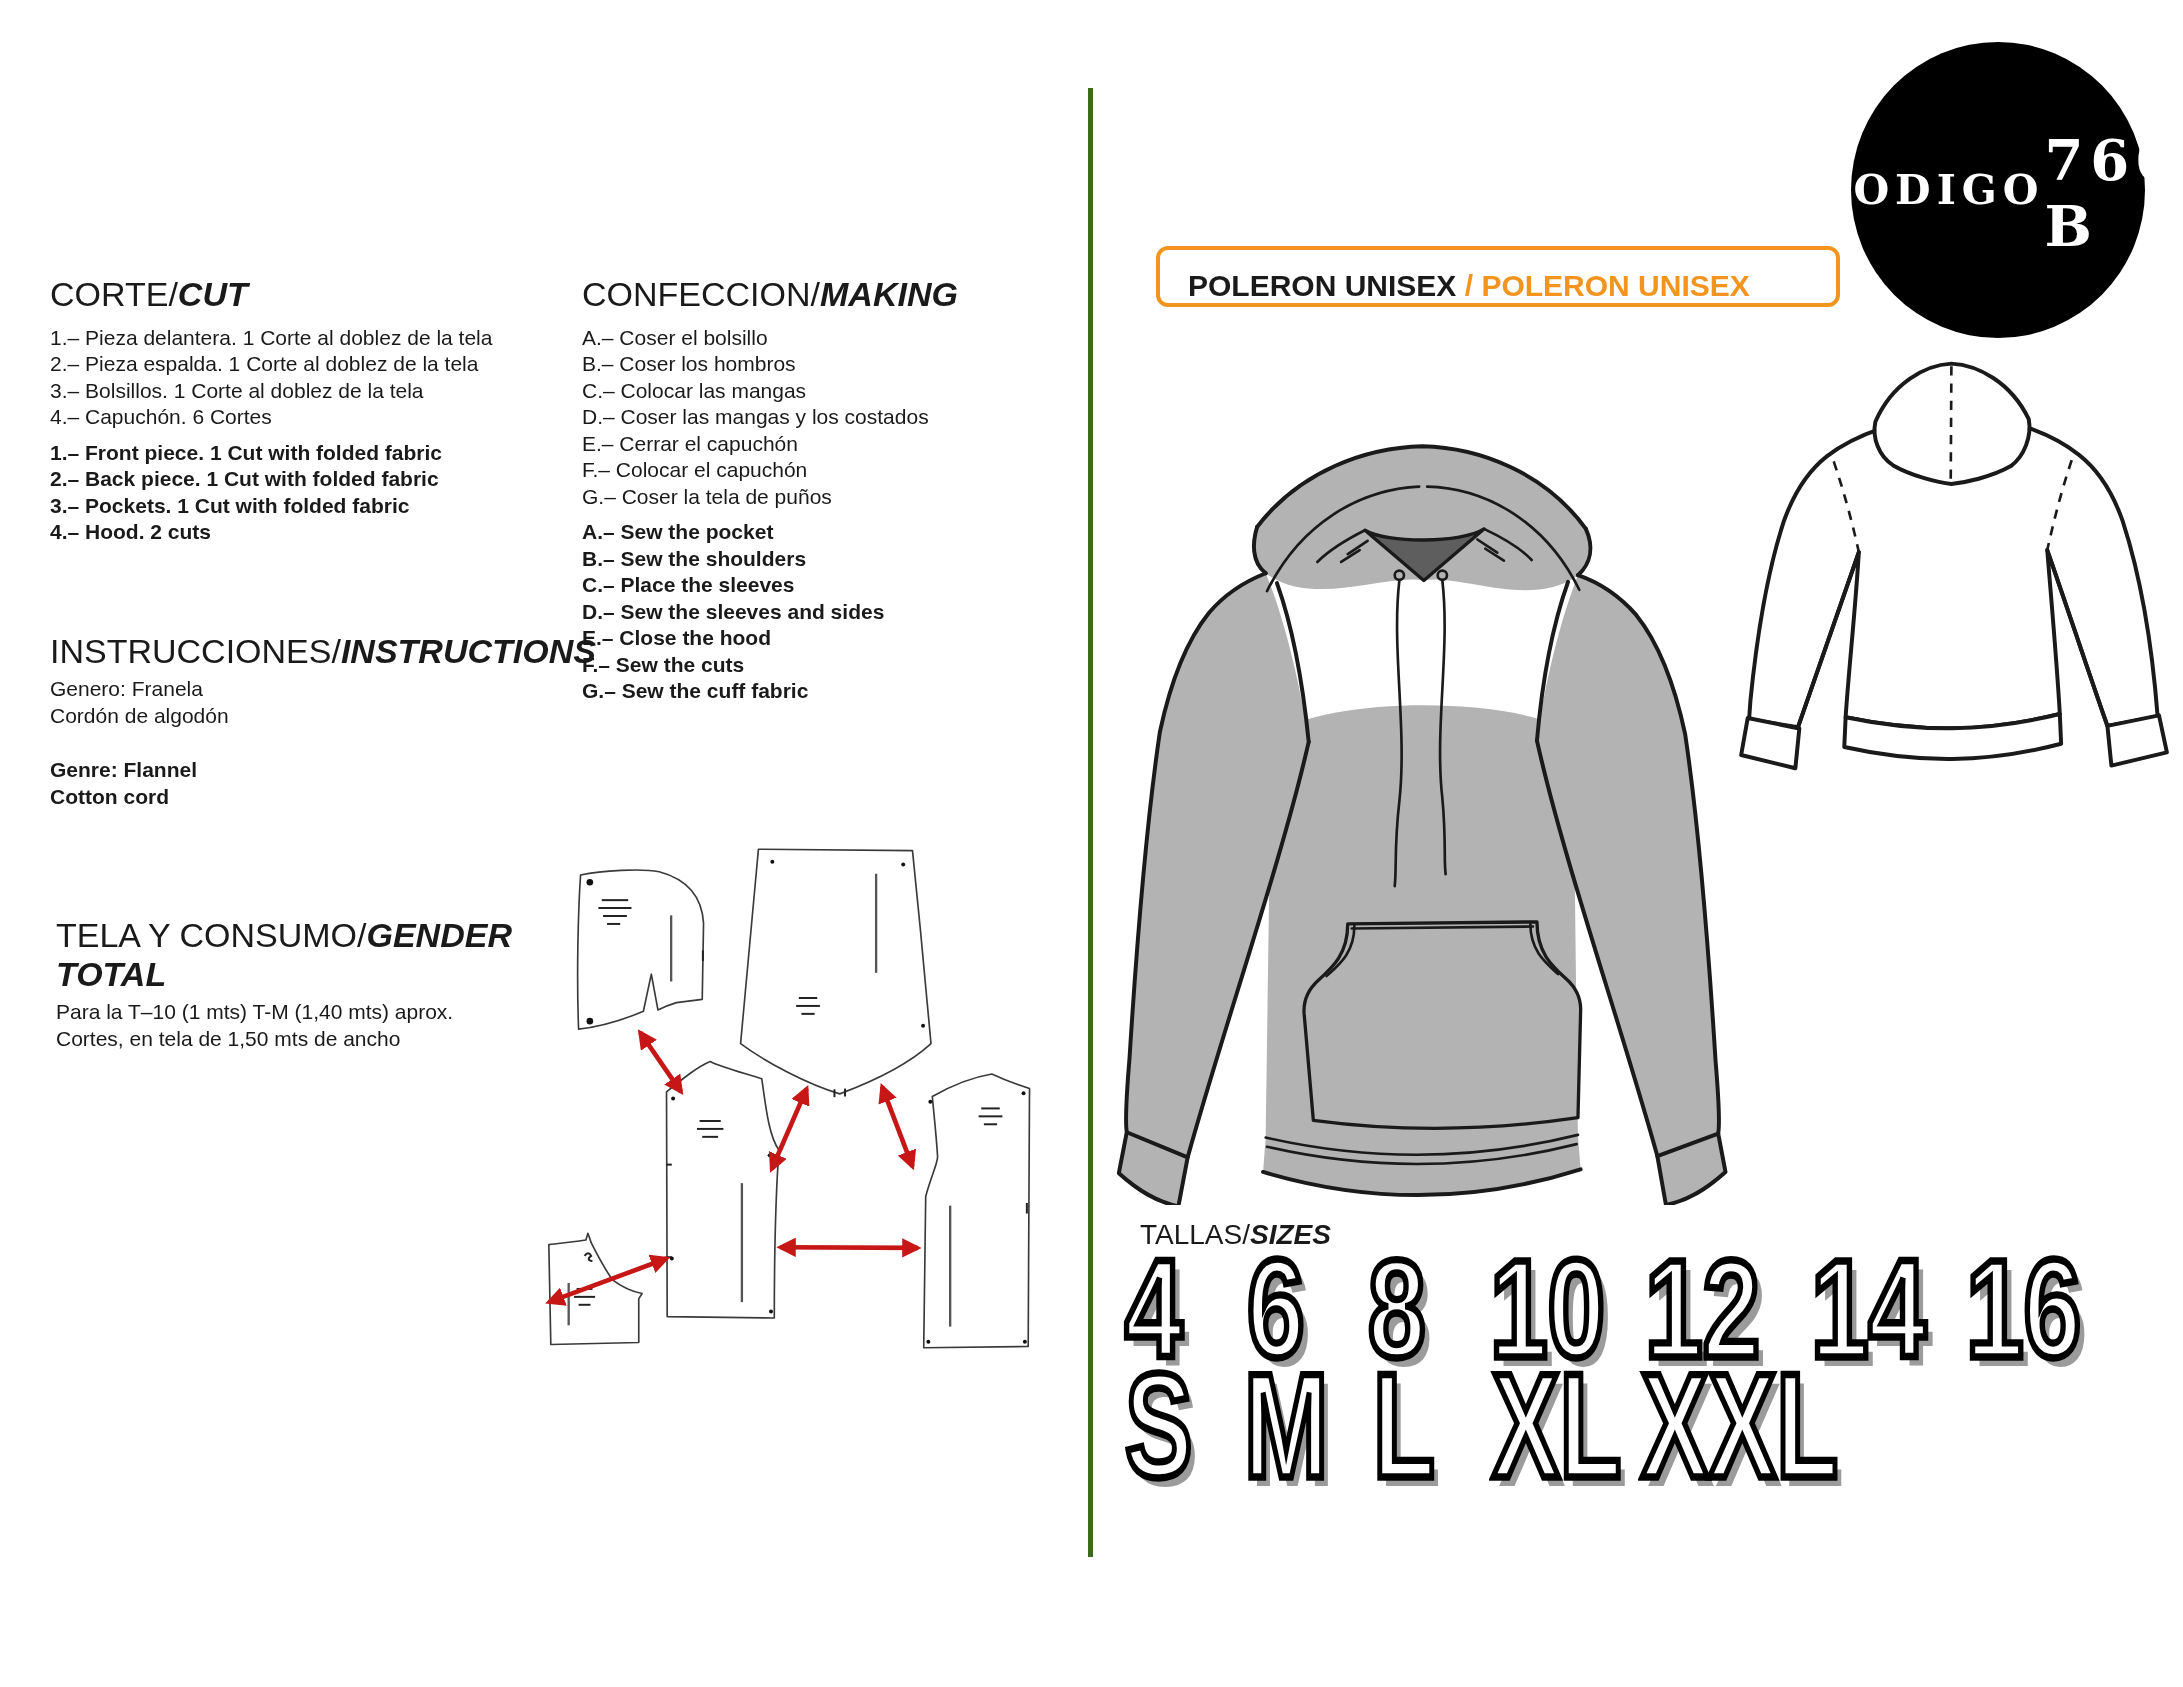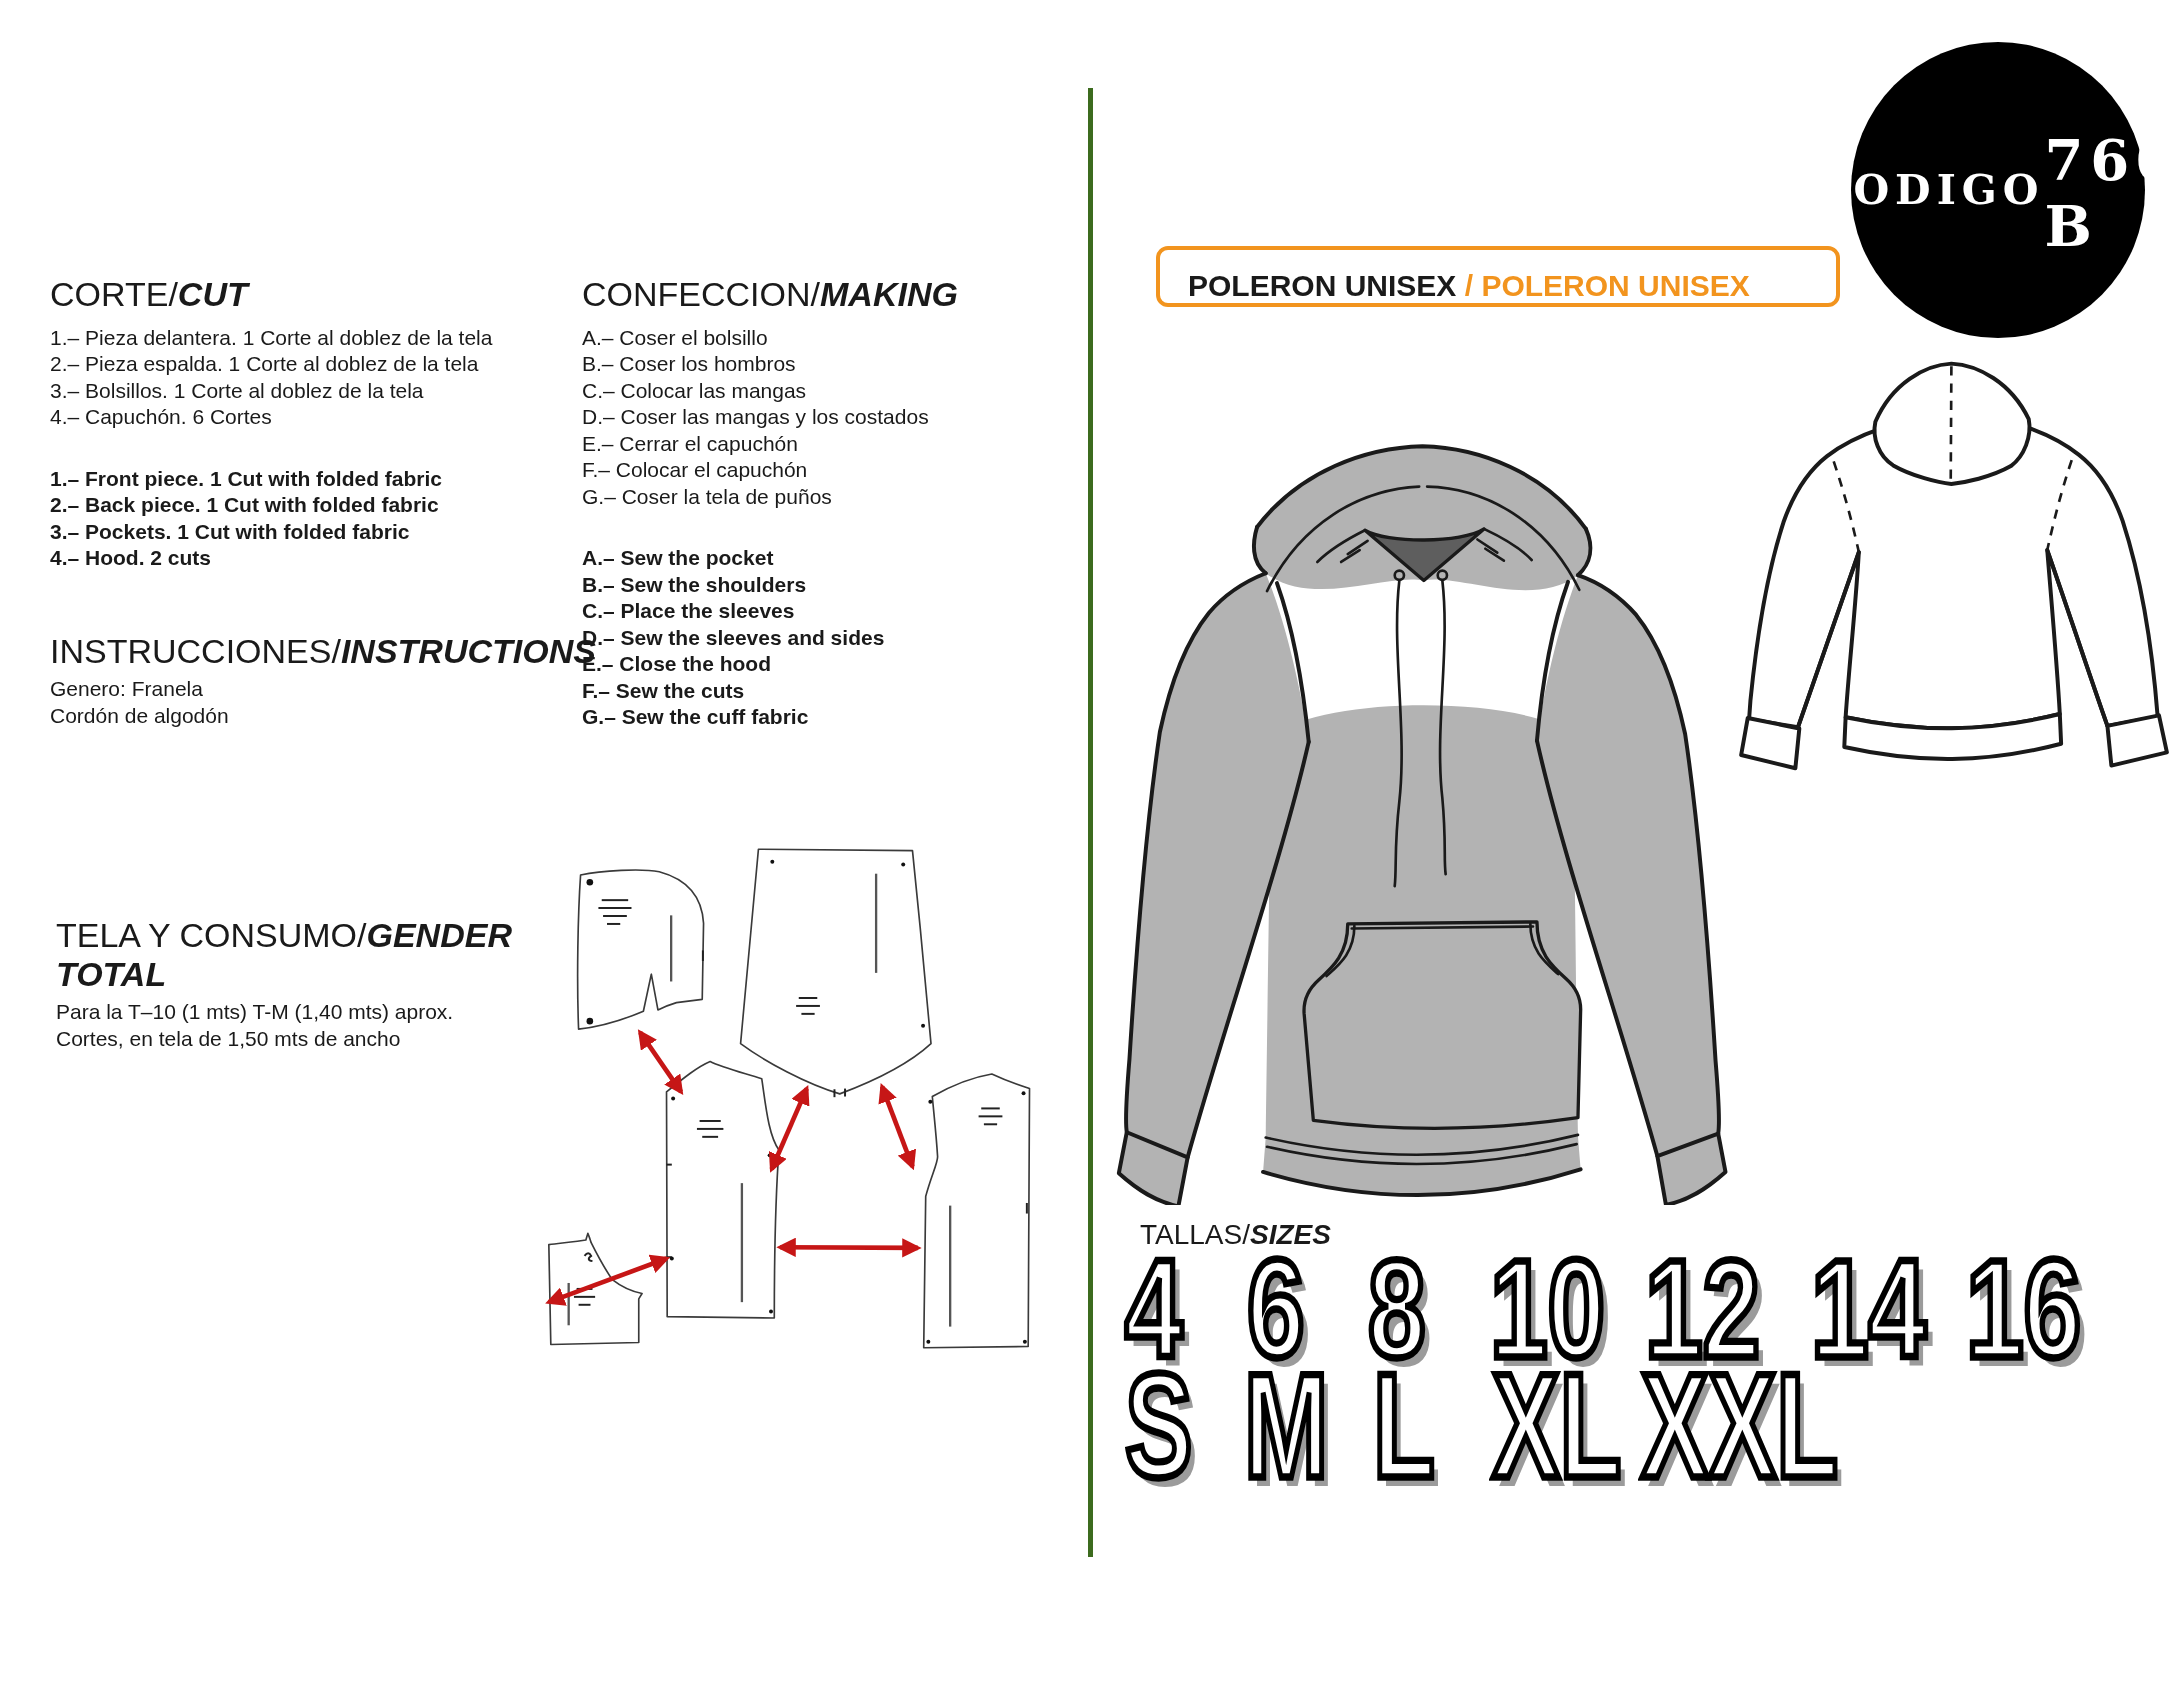--- a/index.html
+++ b/index.html
@@ -2,21 +2,21 @@
 <html style="--accent: #F2941E; --divider: #3C6B1E; --badge_bg: #000000; --fabric: #B3B3B3; --hood_inner: #5E5E5E; --arrow: #C61616; --shadow: #9B9B9B;font-size:10.6px"><head>
 <meta charset="utf-8">
 <style>
   html,body{margin:0;padding:0;background:#fff;}
   #canvas{position:relative;width:2183px;height:1687px;background:#fff;overflow:hidden;
           font-family:"Liberation Sans",sans-serif;color:#1a1a1a;}
   .abs{position:absolute;}
   .section-title{font-size:34px;font-weight:400;letter-spacing:0;}
   .section-title .t-en{font-weight:bold;font-style:italic;}
   .list{font-size:21px;line-height:26.5px;margin-top:10.6px;}
-  .list.bold{font-weight:bold;margin-top:35px;}
+  .list.bold{font-weight:bold;margin-top:9px;}
   .plain-lines{font-size:21px;line-height:26.5px;margin-top:5.3px;}
   .plain-lines.bold{font-weight:bold;margin-top:28px;}
   #divider{background:var(--divider,#3C6B1E);}
   
   #product-box{left:1156px;top:246px;width:684px;height:61px;border:4px solid var(--accent,#F2941E);
                border-radius:12px;box-sizing:border-box;display:flex;align-items:flex-end;padding-left:28px;
                background:#fff;}
   #product-box .pt{font-size:30px;font-weight:bold;white-space:pre;}
   #product-box .pt-en{color:var(--accent,#F2941E);}
   
@@ -88,20 +88,24 @@
       <div>G.– Sew the cuff fabric</div>
     </div>
   </div>
 
   <div class="abs" style="left:50px;top:632px;width:503px;">
     <div class="section-title"><span class="t-es">INSTRUCCIONES/</span><span class="t-en">INSTRUCTIONS</span></div>
     <div class="plain-lines">
       <div>Genero: Franela</div>
       <div>Cordón de algodón</div>
     </div>
+    <div class="plain-lines bold">
+      <div>Genre: Flannel</div>
+      <div>Cotton cord</div>
+    </div>
   </div>
 
   <div class="abs" style="left:56px;top:916px;width:503px;">
     <div class="section-title"><span class="t-es">TELA Y CONSUMO/</span><span class="t-en">GENDER TOTAL</span></div>
     <div class="plain-lines">
       <div>Para la T–10 (1 mts)   T-M  (1,40 mts) aprox.</div>
       <div>Cortes, en tela de 1,50 mts de ancho</div>
     </div>
   </div>
 

